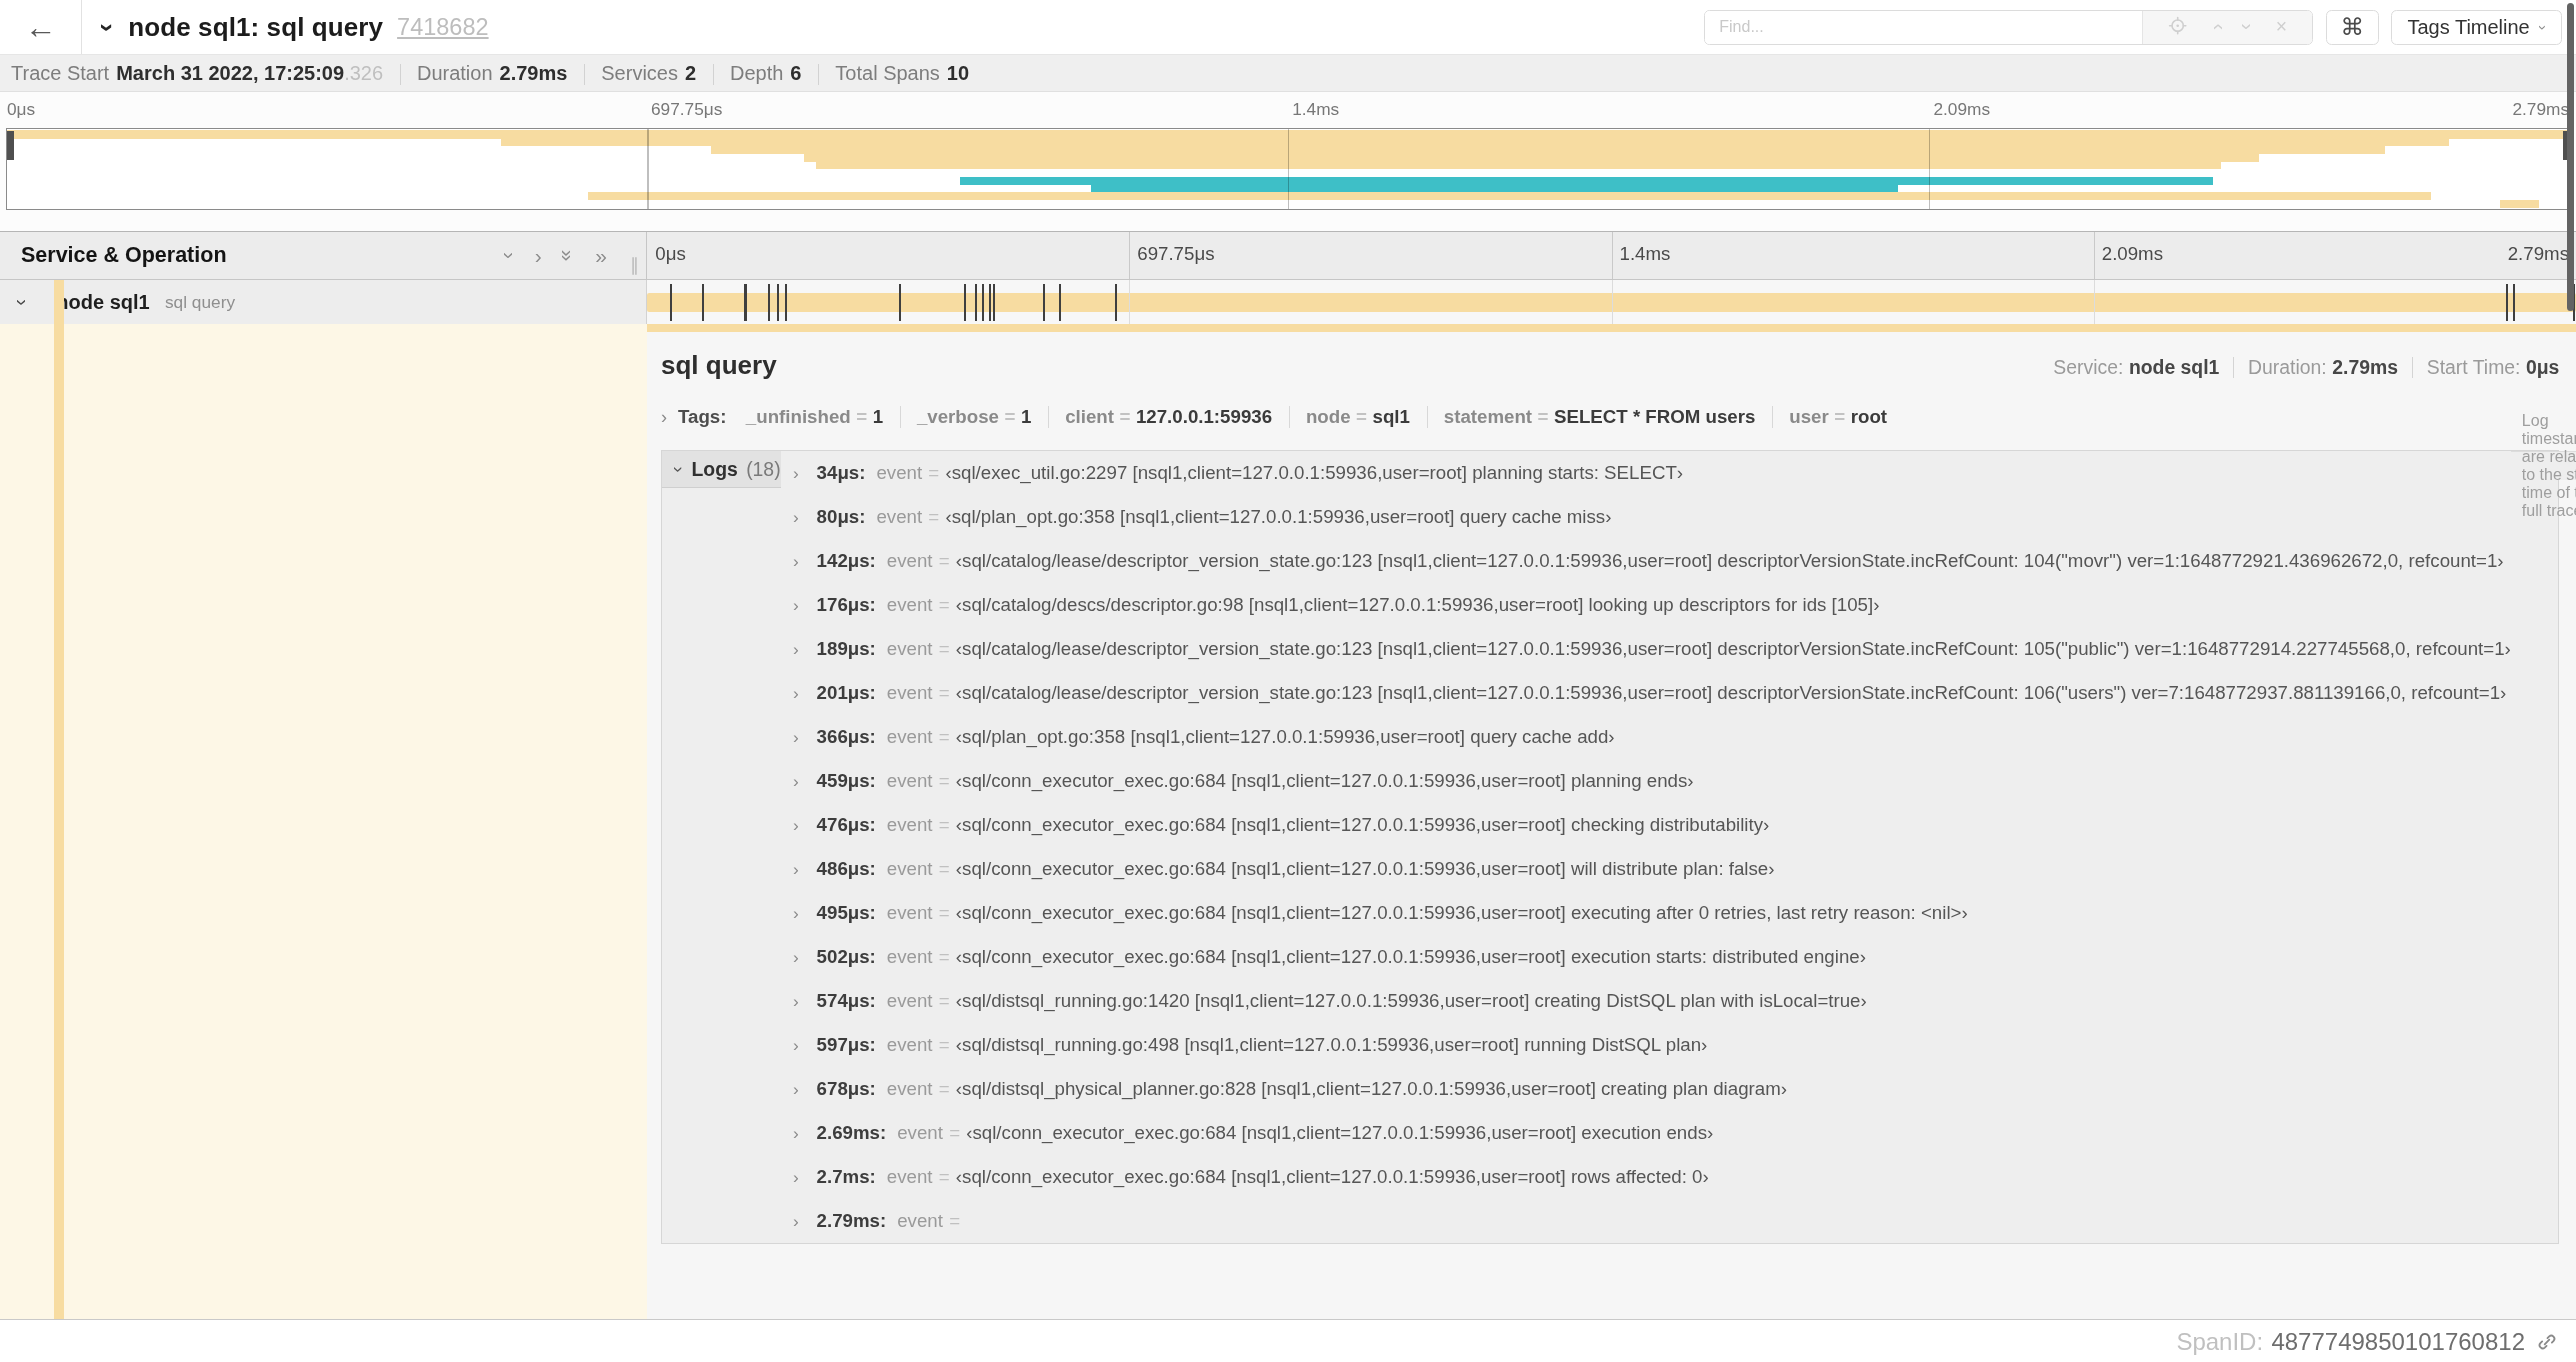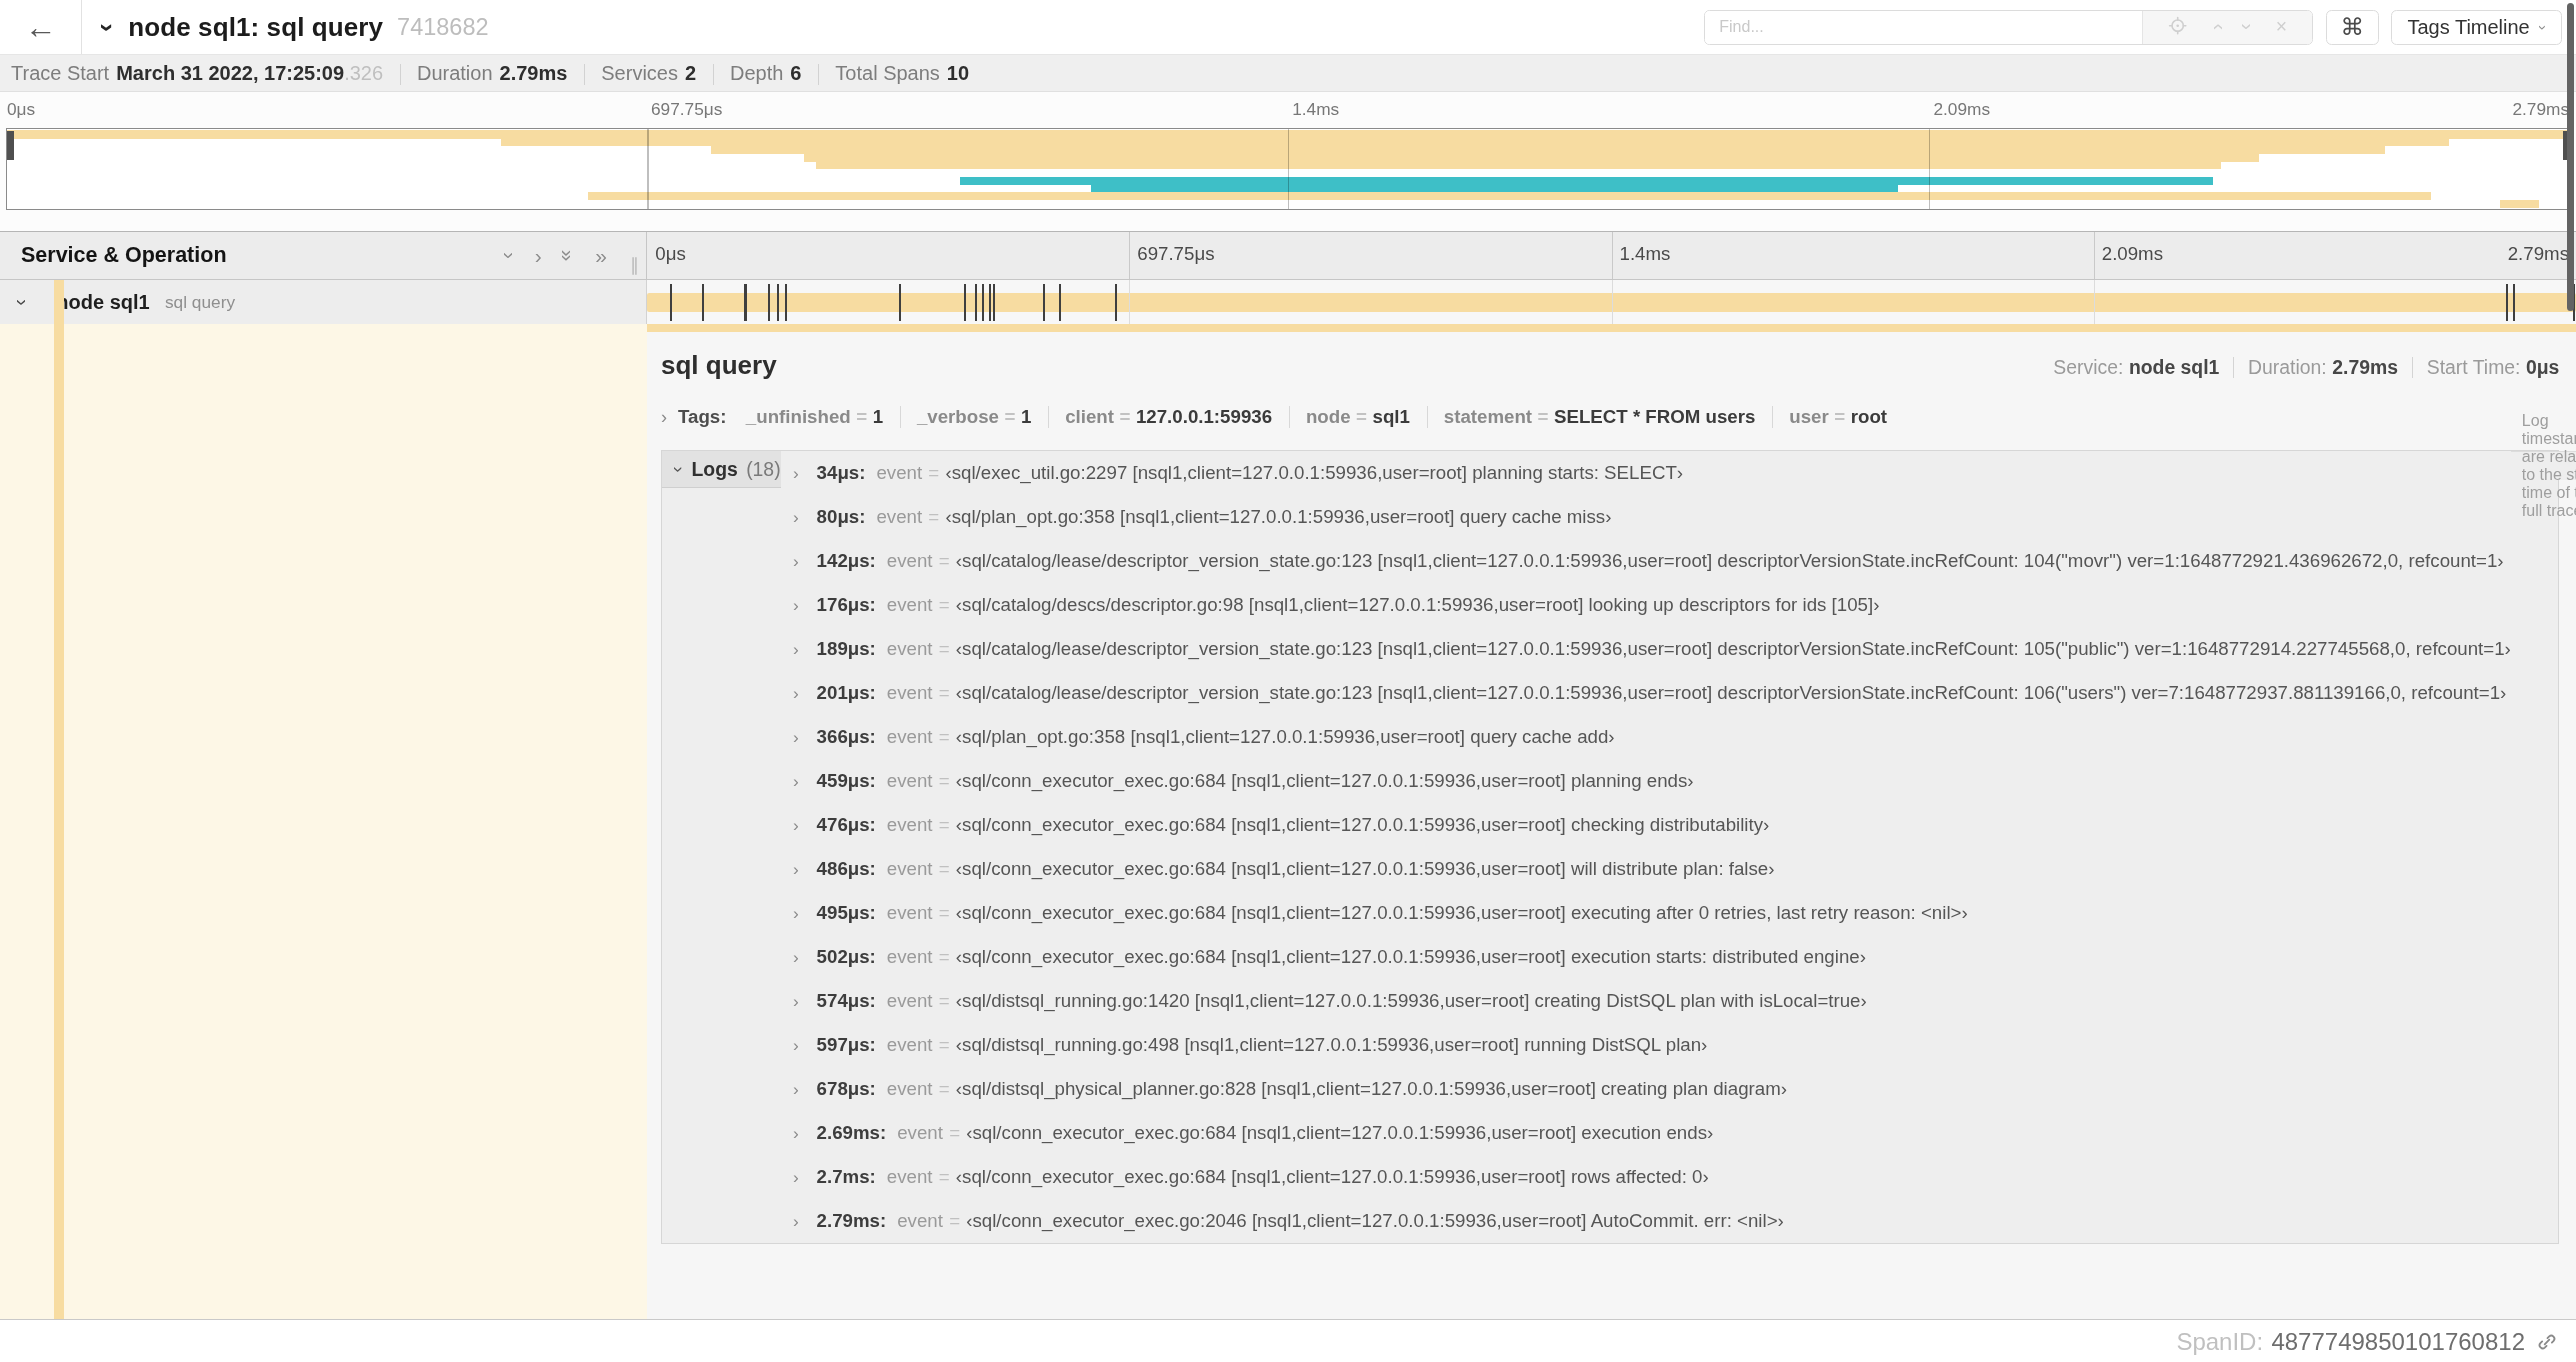--- a/index.html
+++ b/index.html
@@ -5,21 +5,21 @@
   * { box-sizing: border-box; margin: 0; padding: 0; }
   html,body { width:2576px; height:1363px; overflow:hidden; }
   body { font-family:"Liberation Sans", sans-serif; background:#fff; color:#333; }
   #app { display:flex; flex-direction:column; height:100%; }
 
   
   .top-header { height:55px; flex:0 0 55px; display:flex; align-items:center; border-bottom:0.7px solid #e6e6e6; background:#fff; }
   .back-btn { width:82px; height:100%; display:flex; align-items:center; justify-content:center; border-right:0.7px solid #e2e2e2; font-size:32px; color:#595959; cursor:pointer; }
   .title-chevron { font-size:26px; font-weight:bold; color:#262626; margin:0 16.6px 0 21px; display:inline-block; transform:rotate(90deg); }
   .page-title { font-size:26px; font-weight:700; color:#1c1c1c; letter-spacing:0.1px; }
-  .trace-id { font-size:23.5px; color:#bdbdbd; margin-left:14px; font-weight:400; }
+  .trace-id { font-size:23.5px; color:#bdbdbd; margin-left:14px; font-weight:400;text-decoration:underline; }
   .header-right { margin-left:auto; display:flex; align-items:center; gap:12.5px; padding-right:14px; }
   .find-group { display:flex; width:609px; height:35px; border:0.7px solid #dcdcdc; border-radius:5.5px; overflow:hidden; background:#fff; }
   .find-input { flex:1; border:none; outline:none; padding:0 14px; font-size:16px; color:#444; font-family:"Liberation Sans",sans-serif; }
   .find-input::placeholder { color:#c9c9c9; }
   .find-icons { width:170px; background:#f6f6f6; border-left:0.7px solid #e5e5e5; display:flex; align-items:center; justify-content:space-evenly; color:#cfcfcf; }
   .fi { font-size:19.4px; color:#cfcfcf; line-height:1; }
   .fi.rot-up { display:inline-block; transform:rotate(-90deg); }
   .fi.rot-down { display:inline-block; transform:rotate(90deg); }
   .icon-btn { width:53px; height:35px; border:0.7px solid #dcdcdc; border-radius:5.5px; background:#fff; display:flex; align-items:center; justify-content:center; font-size:23.5px; color:#4a4a4a; cursor:pointer; }
   .view-btn { height:35px; border:0.7px solid #dcdcdc; border-radius:5.5px; background:#fff; display:flex; align-items:center; gap:11px; padding:0 15.2px; font-size:20px; color:#333; cursor:pointer; }
@@ -420,21 +420,20 @@
                 <span class="log-time">2.7ms:</span>
                 <span class="log-key">event</span>
                 <span class="log-eq">=</span>
                 <span class="log-val">‹sql/conn_executor_exec.go:684 [nsql1,client=127.0.0.1:59936,user=root] rows affected: 0›</span>
               </div>
               <div class="log-row">
                 <span class="log-chevron">›</span>
                 <span class="log-time">2.79ms:</span>
                 <span class="log-key">event</span>
                 <span class="log-eq">=</span>
-                <span class="log-val">‹sql/conn_executor_exec.go:2046 [nsql1,client=127.0.0.1:59936,user=root] AutoCommit. err: &lt;nil&gt;›</span>
               </div>
             </div>
           <div class="logs-note">Log timestamps are relative to the start time of the full trace.</div>
         </div>
       </div>
     </div>
   </div>
 
   <div class="bottom-bar">
     <span class="sid-label">SpanID:</span>

